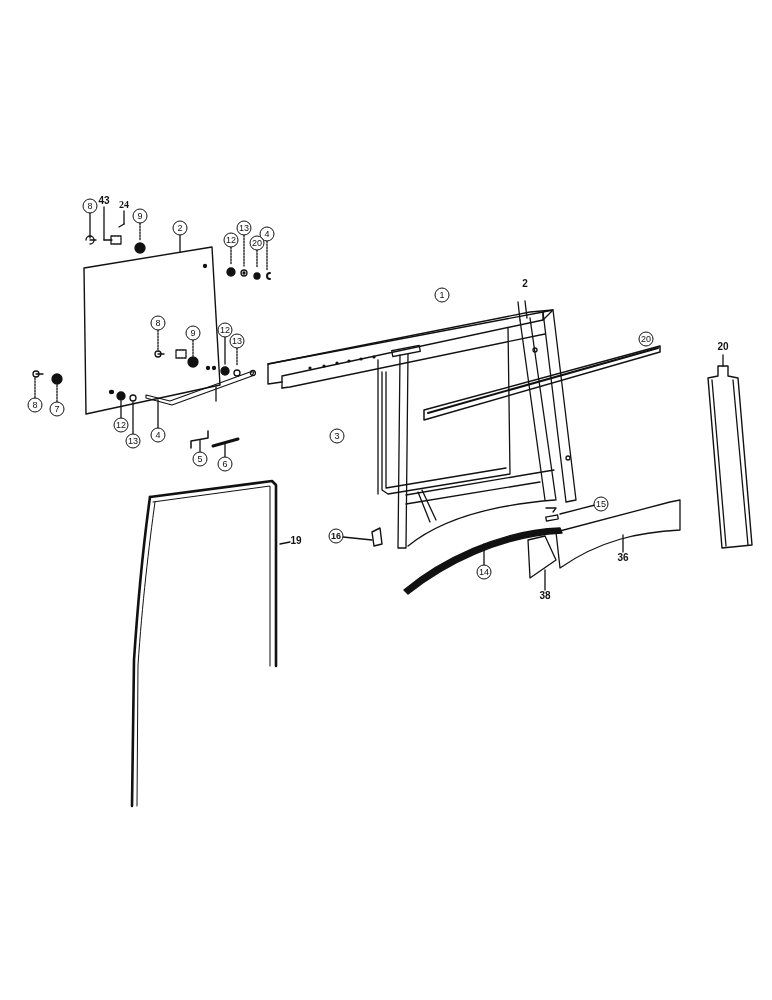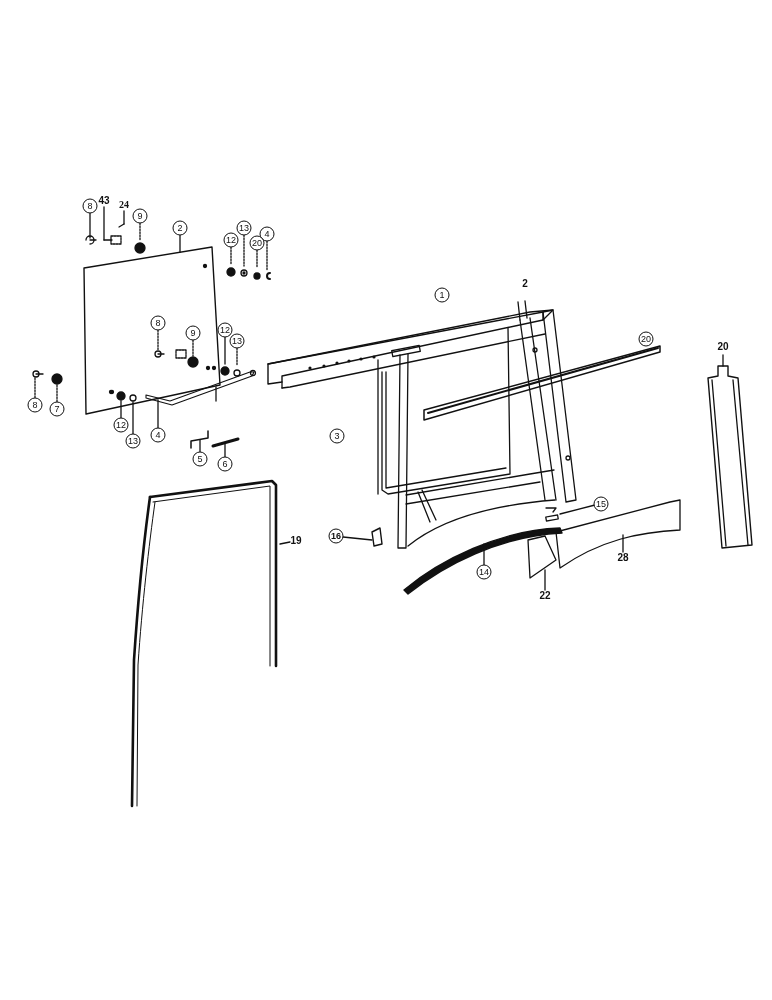--- a/index.html
+++ b/index.html
@@ -193,16 +193,16 @@
     <div class="label circled" style="left: 200px; top: 459px;">5</div>
     <div class="label circled" style="left: 225px; top: 464px;">6</div>
     <div class="label circled" style="left: 442px; top: 295px;">1</div>
     <div class="label plain" style="left: 525px; top: 284px;">2</div>
     <div class="label circled" style="left: 646px; top: 339px;">20</div>
     <div class="label plain" style="left: 723px; top: 347px;">20</div>
     <div class="label circled" style="left: 337px; top: 436px;">3</div>
     <div class="label circled" style="left: 601px; top: 504px;">15</div>
     <div class="label circled" style="left: 336px; top: 536px; font-weight: bold;">16</div>
     <div class="label circled" style="left: 484px; top: 572px; text-align: right;">14</div>
-    <div class="label plain" style="left: 623px; top: 558px;">28</div>
-    <div class="label plain" style="left: 545px; top: 596px;">22</div>
+    <div class="label plain" style="left: 623px; top: 558px;">36</div>
+    <div class="label plain" style="left: 545px; top: 596px;">38</div>
     <div class="label plain" style="left: 296px; top: 541px;">19</div>
   </div>
 
 </body></html>

